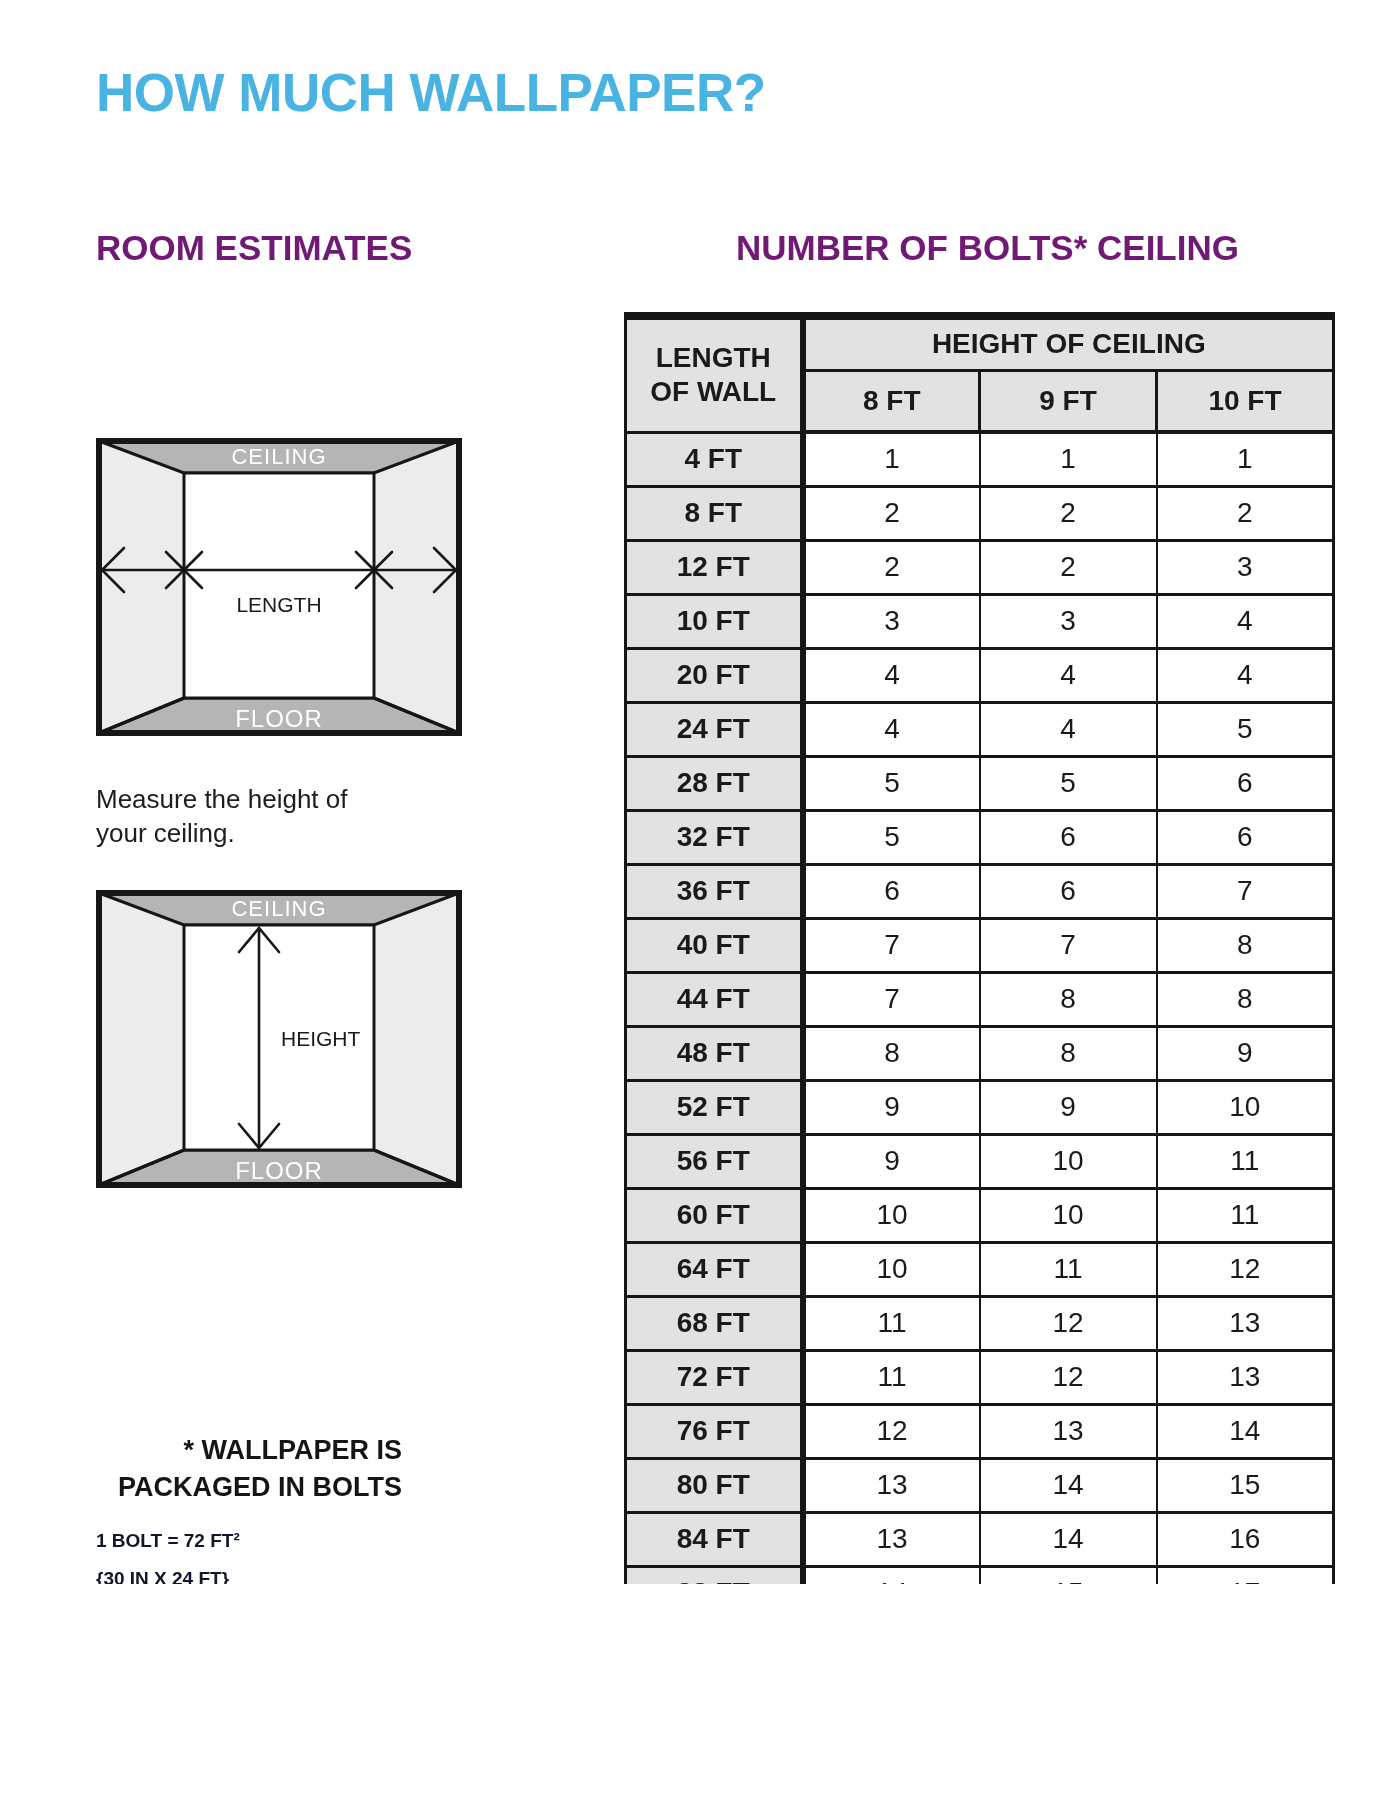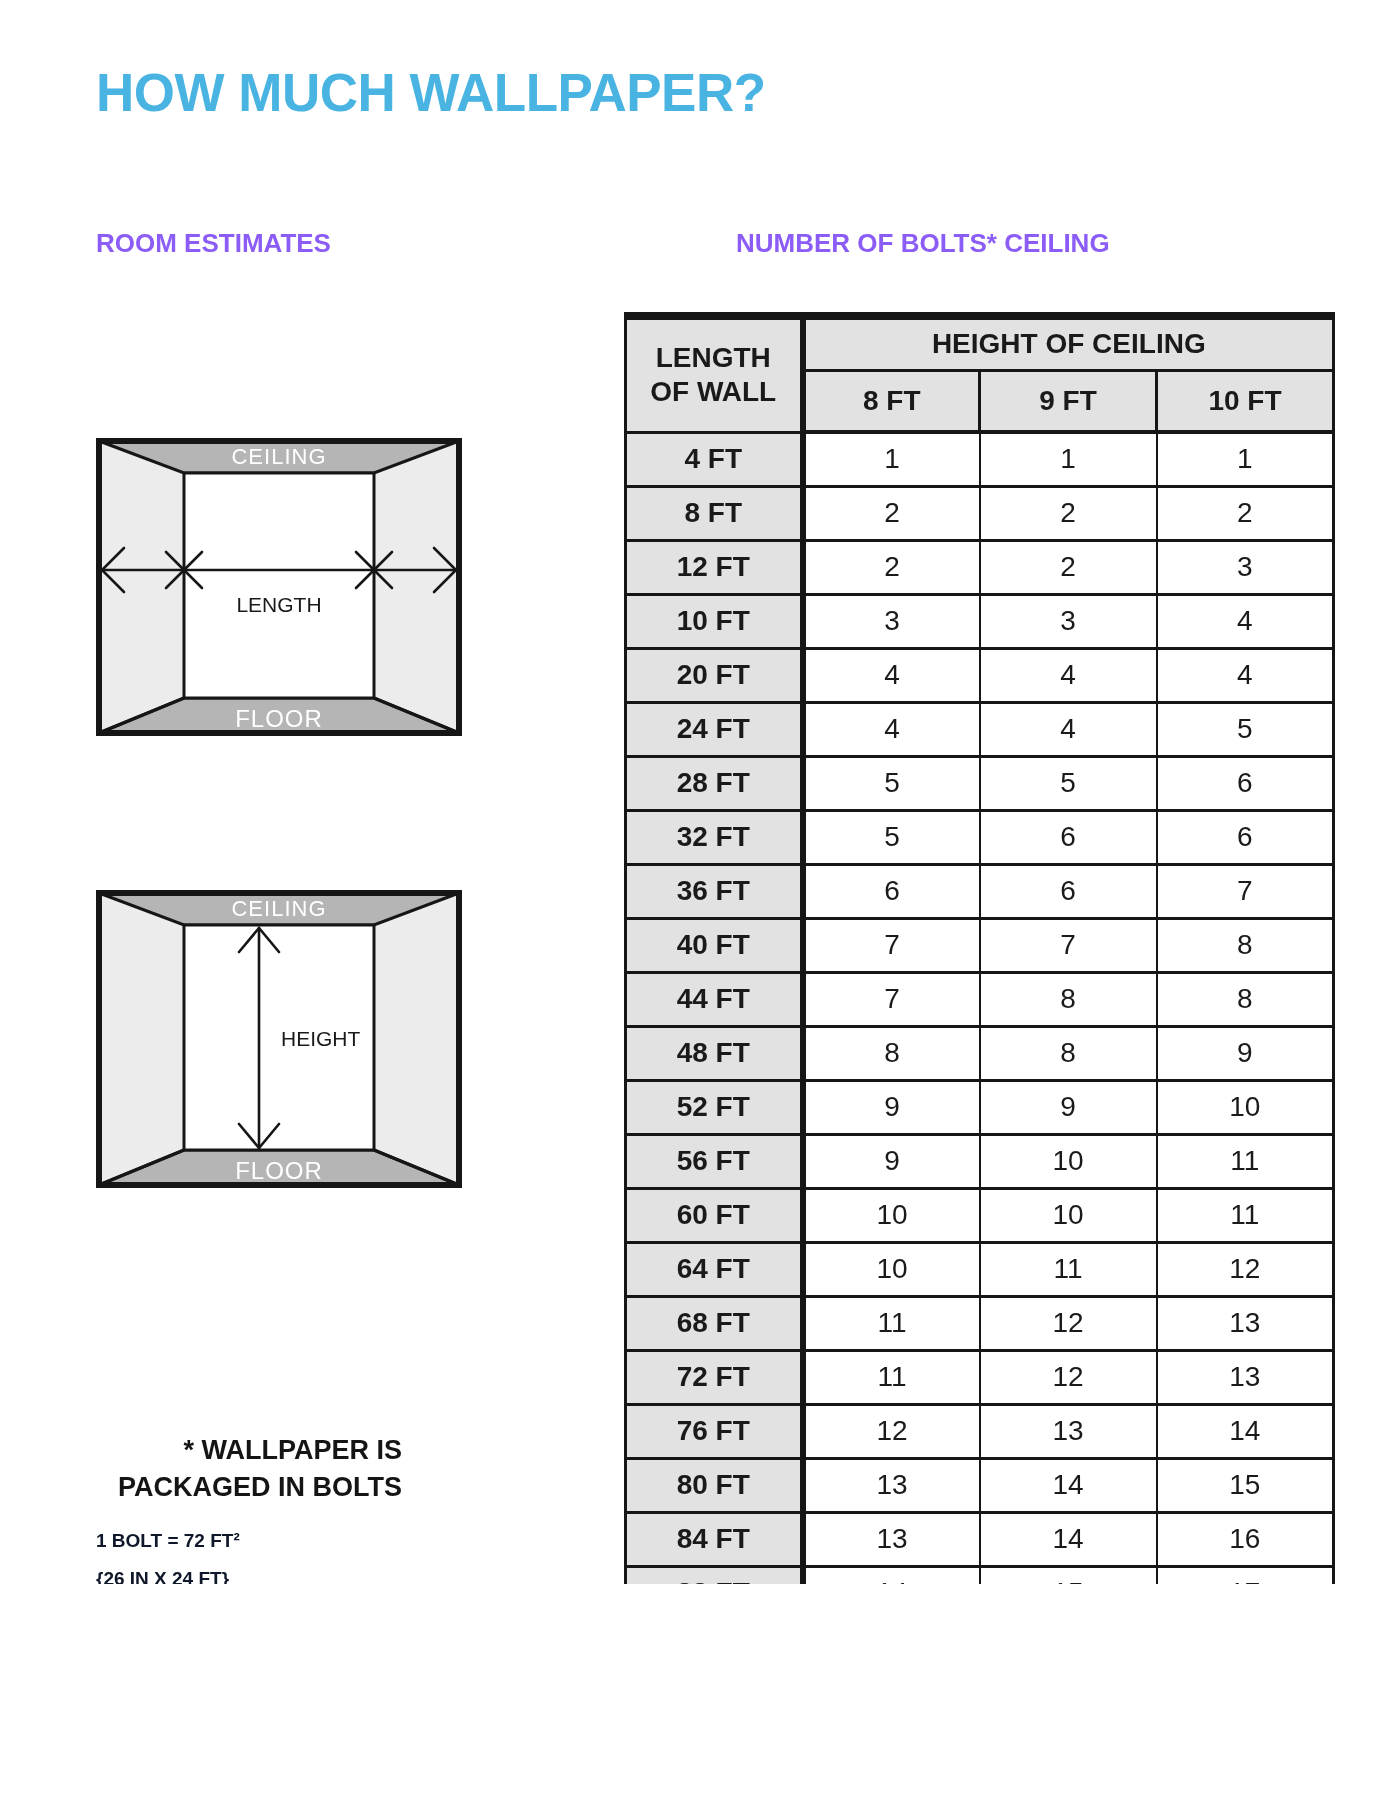--- a/index.html
+++ b/index.html
@@ -5,21 +5,21 @@
   * { margin:0; padding:0; box-sizing:border-box; }
   html,body { background:#ffffff; }
   body { font-family:"Liberation Sans", sans-serif; color:#1c1c1e; }
   #canvas { position:relative; width:1391px; height:1584px; background:#ffffff; overflow:hidden;margin-left:24px; }
 
   .page-title {
     position:absolute; left:72px; top:62px;
     font-size:53px; font-weight:bold; color:#49b3e2; letter-spacing:-0.5px;
   }
   .section-heading {
-    position:absolute; font-size:26px; font-weight:bold; color:#8b5cf6;
+    position:absolute; font-size:35px; font-weight:bold; color:#701a75;
   }
   #room-estimates-heading { left:72px; top:228px; }
   #table-heading { left:712px; top:228px; }
 
   .body-text {
     position:absolute; left:72px;
     font-size:26px; line-height:34px; color:#1d1d1f; white-space:pre-line;
   }
   #para-measure-length { top:284px; }
   #para-measure-height { top:782px; }
@@ -88,20 +88,22 @@
     <g stroke="#161616" stroke-width="2.6" fill="none" stroke-linecap="round">
       <line x1="6" y1="132" x2="360" y2="132"></line>
       <path d="M 28 110 L 6 132 L 28 154"></path>
       <path d="M 338 110 L 360 132 L 338 154"></path>
       <path d="M 70 114 L 106 150 M 70 150 L 106 114"></path>
       <path d="M 260 114 L 296 150 M 260 150 L 296 114"></path>
     </g>
     <text x="183" y="174" text-anchor="middle" font-size="21" fill="#1a1a1a">LENGTH</text>
   </svg>
 
+  <p class="body-text" id="para-measure-height">Measure the height of
+your ceiling.</p>
 
   <svg class="room-diagram" id="diagram-height" viewBox="0 0 366 298">
     <rect x="3" y="3" width="360" height="292" fill="#ececec" stroke="none"></rect>
     <polygon points="3,3 363,3 278,35 88,35" fill="#b5b5b5" stroke="#161616" stroke-width="3"></polygon>
     <polygon points="3,295 363,295 278,260 88,260" fill="#b5b5b5" stroke="#161616" stroke-width="3"></polygon>
     <rect x="88" y="35" width="190" height="225" fill="#ffffff" stroke="#161616" stroke-width="3"></rect>
     <line x1="3" y1="295" x2="88" y2="260" stroke="#161616" stroke-width="3"></line>
     <line x1="363" y1="295" x2="278" y2="260" stroke="#161616" stroke-width="3"></line>
     <rect x="3" y="3" width="360" height="292" fill="none" stroke="#161616" stroke-width="6"></rect>
     <text x="183" y="26" text-anchor="middle" font-size="22" letter-spacing="1" fill="#ffffff">CEILING</text>
@@ -115,21 +117,21 @@
   </svg>
 
 
   <div class="footnote">
     <div>* WALLPAPER IS</div>
     <div class="indent">PACKAGED IN BOLTS</div>
   </div>
 
   <div class="bolt-info">
     <div>1 BOLT = 72 FT²</div>
-    <div>{26 IN X 24 FT}</div>
+    <div>{30 IN X 24 FT}</div>
   </div>
 
   <h2 class="section-heading" id="table-heading">NUMBER OF BOLTS* CEILING</h2>
 
   <div class="bolts-table-wrap">
     <table class="bolts">
       <colgroup>
           <col>
           <col>
           <col>

